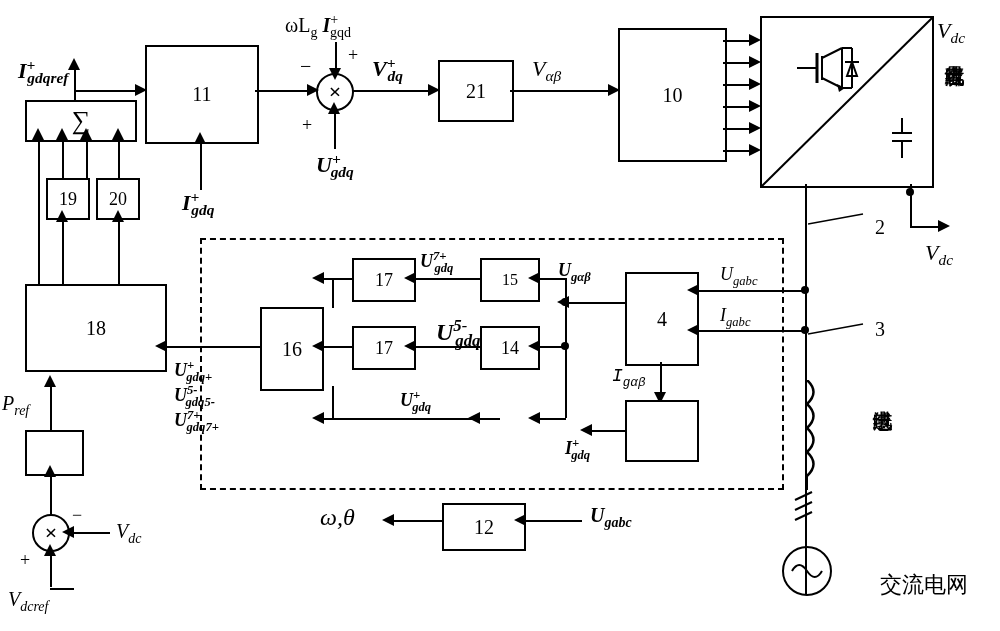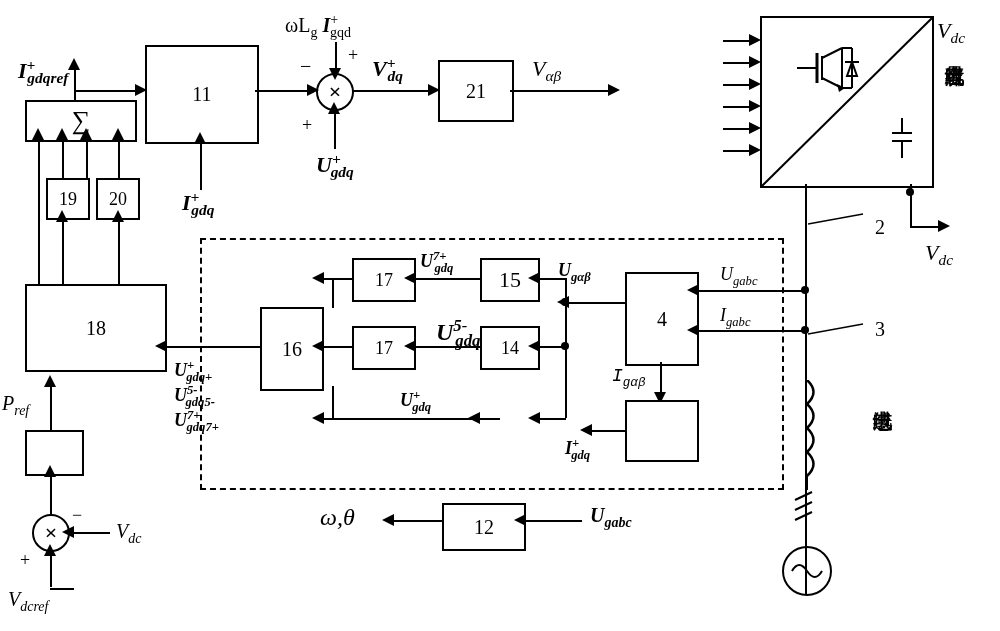--- a/index.html
+++ b/index.html
@@ -77,20 +77,23 @@
   <div class="arrow-r" style="left:428px; top:84px;"></div>
 
   <div class="blk" style="left:438px; top:60px; width:72px; height:58px;">
       <span>21</span>
     </div>
 
   <div class="lbl ital" style="left:532px; top:56px; font-size:22px;"><span>V</span><sub>αβ</sub></div>
   <div class="line hline" style="left:510px; top:90px; width:98px;"></div>
   <div class="arrow-r" style="left:608px; top:84px;"></div>
 
+  <div class="blk" style="left:618px; top:28px; width:105px; height:130px;">
+      <span>10</span>
+    </div>
 
   <div class="line hline" style="left:723px; top:40px; width:28px;"></div>
     <div class="arrow-r" style="left:749px; top:34px;"></div>
   <div class="line hline" style="left:723px; top:62px; width:28px;"></div>
     <div class="arrow-r" style="left:749px; top:56px;"></div>
   <div class="line hline" style="left:723px; top:84px; width:28px;"></div>
     <div class="arrow-r" style="left:749px; top:78px;"></div>
   <div class="line hline" style="left:723px; top:106px; width:28px;"></div>
     <div class="arrow-r" style="left:749px; top:100px;"></div>
   <div class="line hline" style="left:723px; top:128px; width:28px;"></div>
@@ -182,21 +185,21 @@
 
   <div class="line hline" style="left:320px; top:278px; width:32px;"></div>
     <div class="arrow-l" style="left:312px; top:272px;"></div>
   <div class="line vline" style="left:332px; top:278px; height:30px;"></div>
   <div class="line hline" style="left:320px; top:346px; width:32px;"></div>
     <div class="arrow-l" style="left:312px; top:340px;"></div>
   <div class="line hline" style="left:320px; top:418px; width:180px;"></div>
     <div class="arrow-l" style="left:312px; top:412px;"></div>
   <div class="line vline" style="left:332px; top:386px; height:34px;"></div>
 
-  <div class="blk" style="left:480px; top:258px; width:56px; height:40px; font-size:22px;">
+  <div class="blk" style="left:480px; top:258px; width:56px; height:40px; font-size:16px;">
       <span>15</span>
     </div>
 
   <div class="blk" style="left:480px; top:326px; width:56px; height:40px; font-size:18px;">
       <span>14</span>
     </div>
 
 
   <div class="lbl ital" style="left:420px; top:251px; font-size:18px; font-weight:bold;"><span>U</span><sup>7+</sup><sub style="margin-left:-12px;">gdq</sub></div>
   <div class="lbl ital" style="left:436px; top:319px; font-size:24px; font-weight:bold;font-style:italic;"><span>U</span><sup>5-</sup><sub style="margin-left:-12px;">gdq</sub></div>
@@ -294,14 +297,15 @@
     <line x1="5" y1="20" x2="22" y2="12" stroke="#000" stroke-width="2"></line>
     <line x1="5" y1="30" x2="22" y2="22" stroke="#000" stroke-width="2"></line>
   </svg>
   <div class="line vline" style="left:805px; top:490px; height:56px;"></div>
 
   <div style="position:absolute; left:782px; top:546px; width:46px; height:46px; border:2px solid #000; border-radius:50%; display:flex; align-items:center; justify-content:center;">
     <svg width="34" height="20">
         <path d="M2 10 Q9 -2 17 10 Q25 22 32 10" fill="none" stroke="#000" stroke-width="2"></path>
       </svg>
   </div>
+  <div class="lbl cn" style="left:880px; top:570px; font-size:22px;">交流电网</div>
 
 </div>
 
 </body></html>

